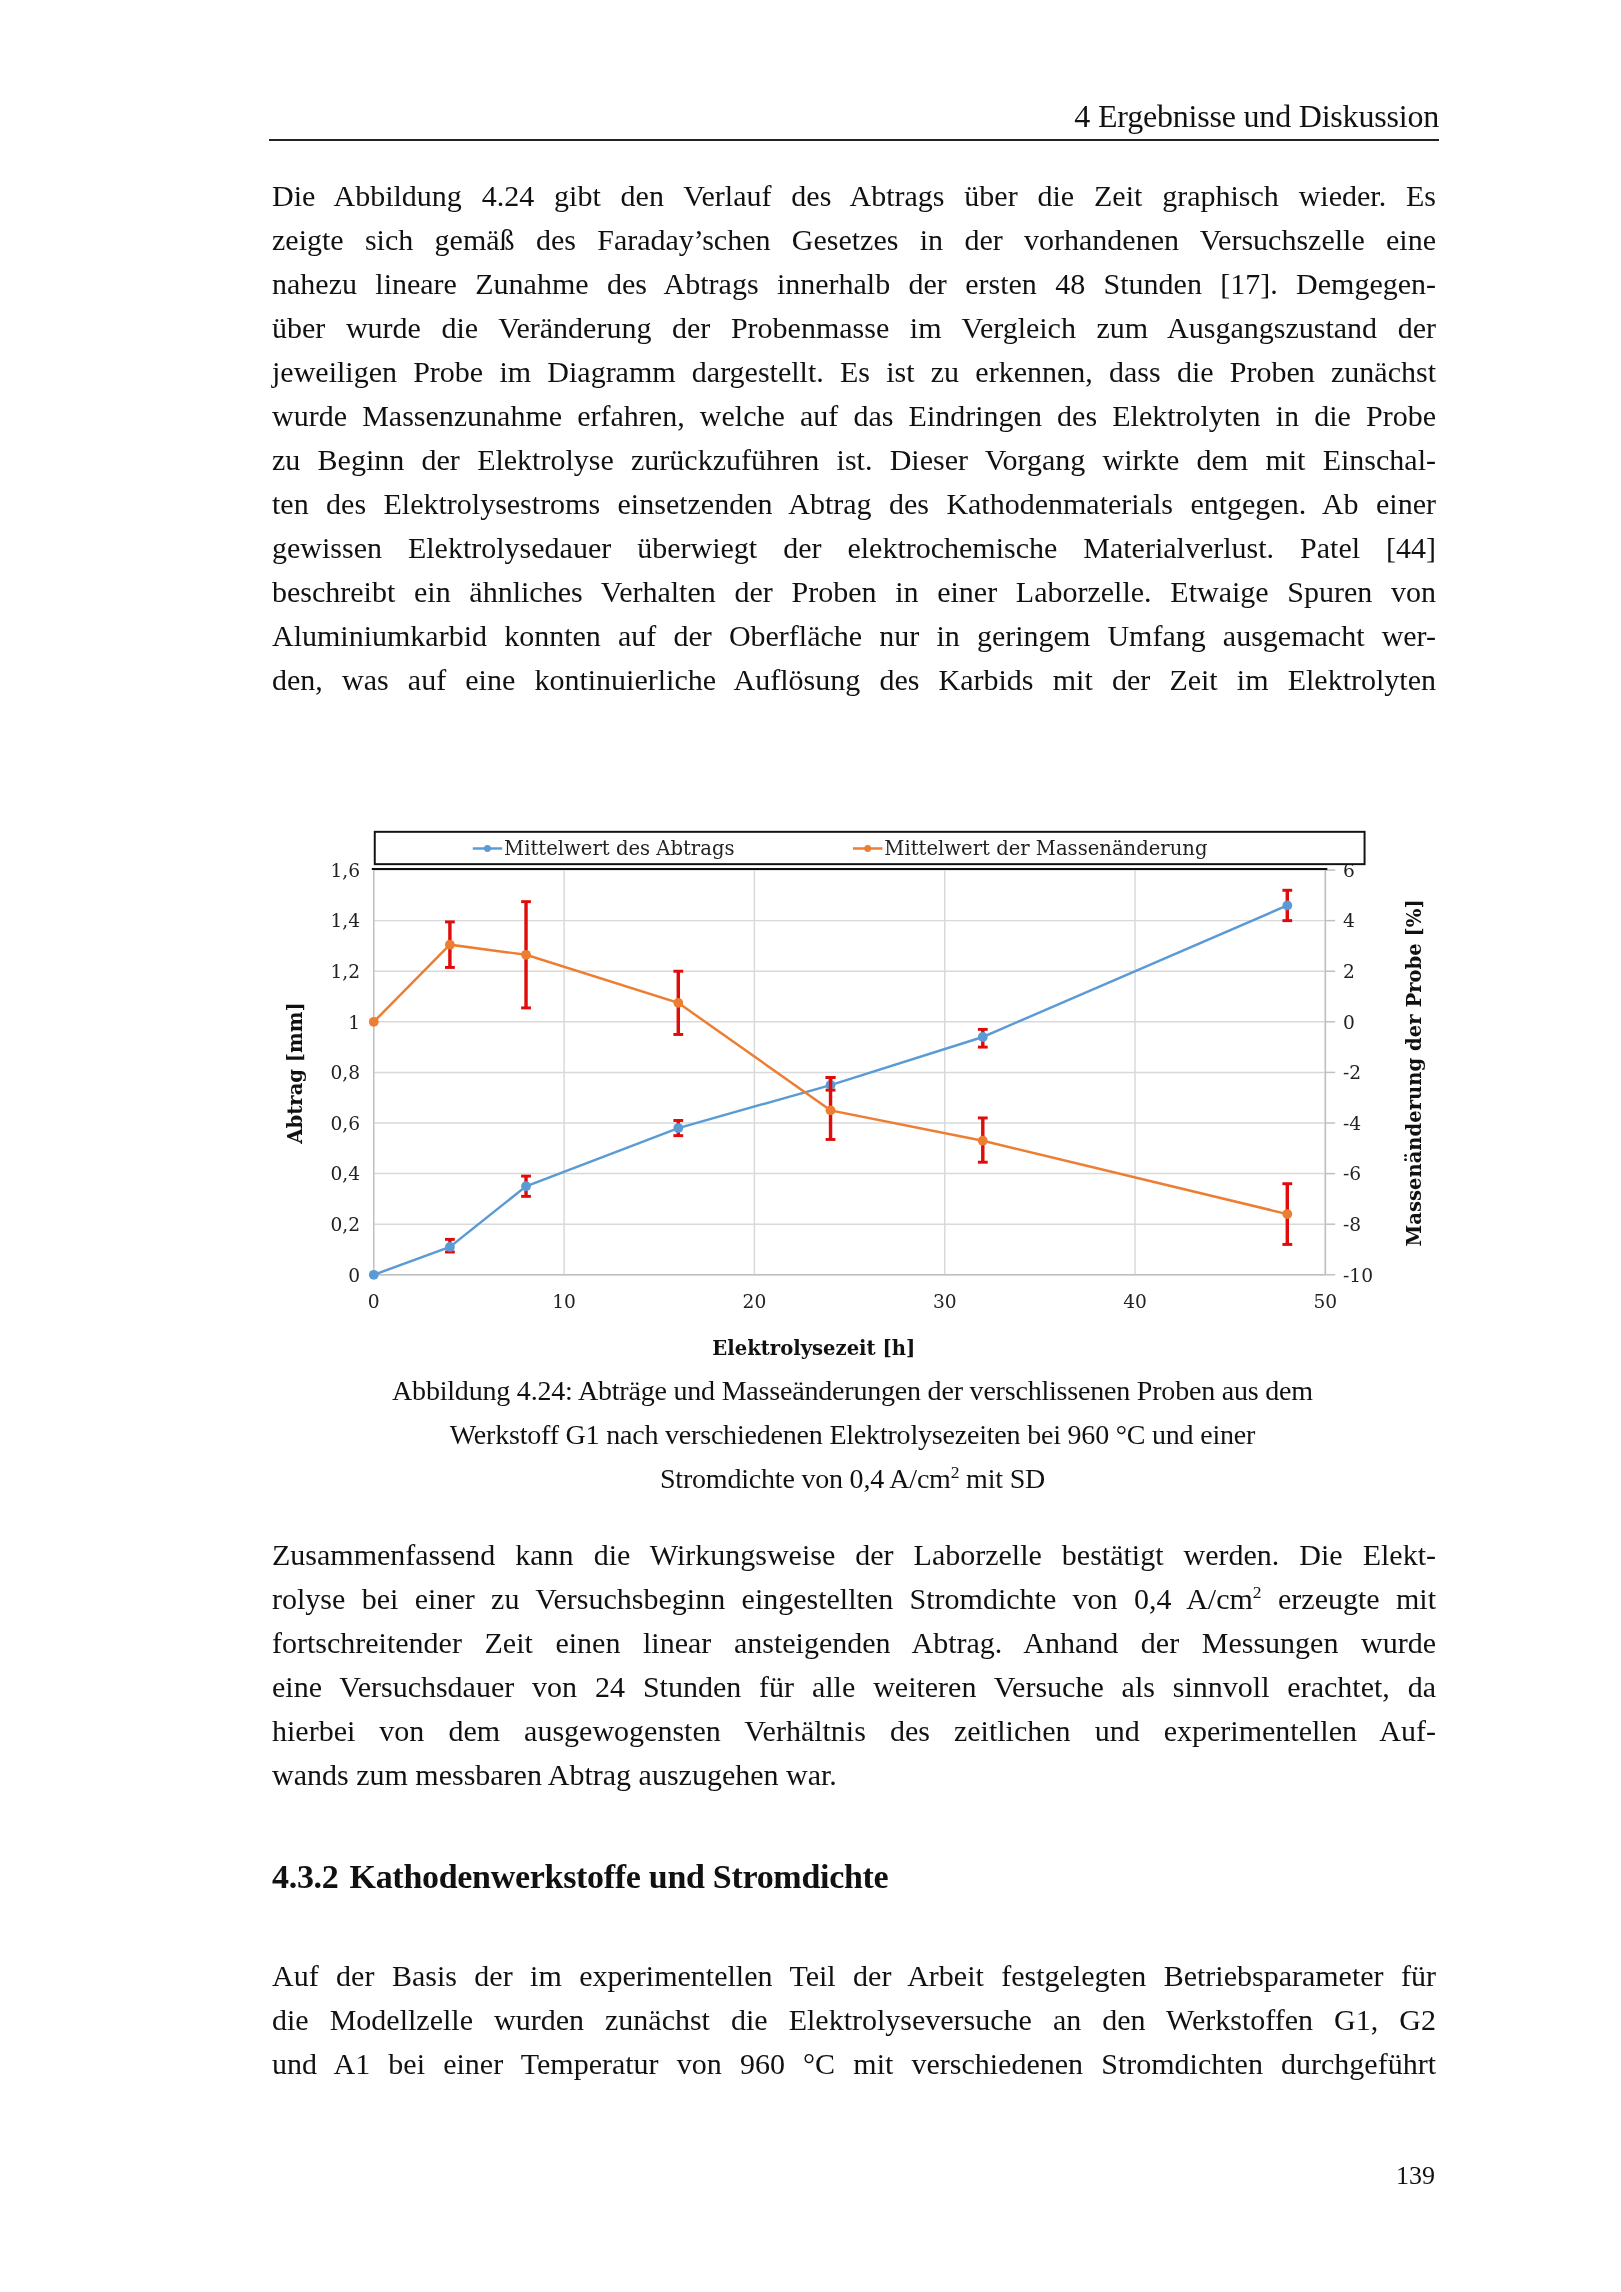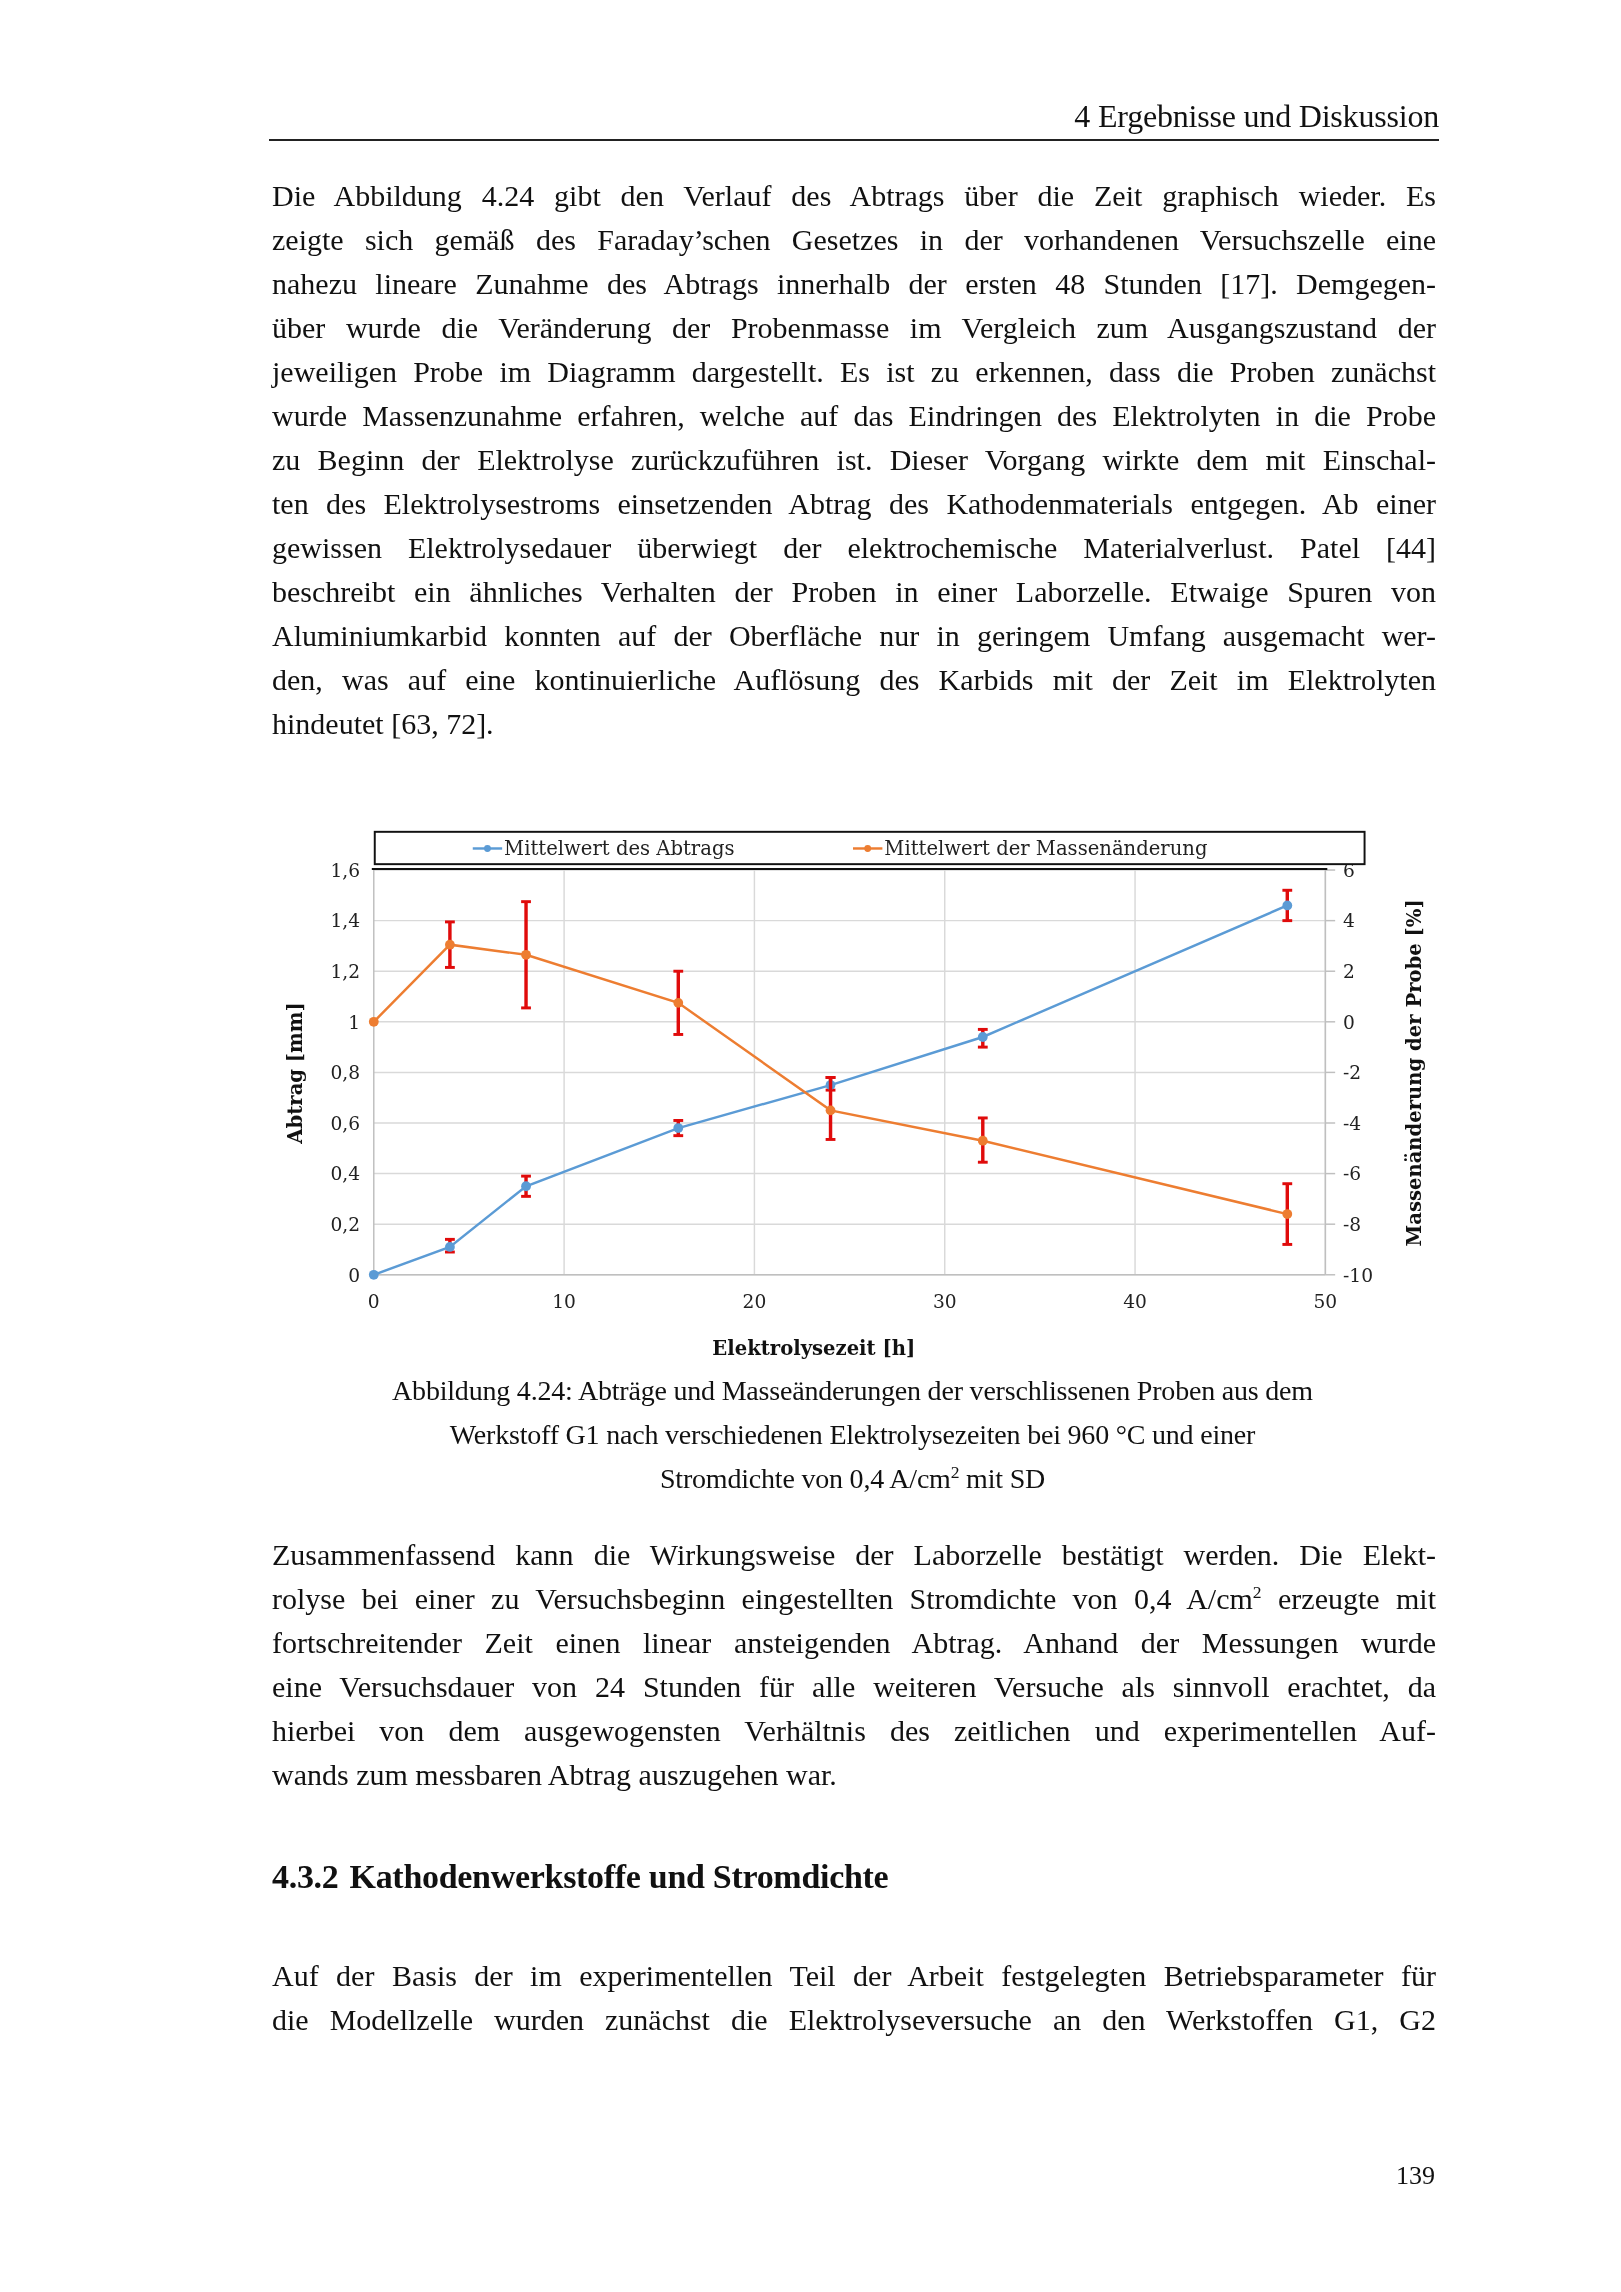--- a/index.html
+++ b/index.html
@@ -40,21 +40,20 @@
   <span class="line">nahezu lineare Zunahme des Abtrags innerhalb der ersten 48 Stunden [17]. Demgegen-</span>
   <span class="line">über wurde die Veränderung der Probenmasse im Vergleich zum Ausgangszustand der</span>
   <span class="line">jeweiligen Probe im Diagramm dargestellt. Es ist zu erkennen, dass die Proben zunächst</span>
   <span class="line">wurde Massenzunahme erfahren, welche auf das Eindringen des Elektrolyten in die Probe</span>
   <span class="line">zu Beginn der Elektrolyse zurückzuführen ist. Dieser Vorgang wirkte dem mit Einschal-</span>
   <span class="line">ten des Elektrolysestroms einsetzenden Abtrag des Kathodenmaterials entgegen. Ab einer</span>
   <span class="line">gewissen Elektrolysedauer überwiegt der elektrochemische Materialverlust. Patel [44]</span>
   <span class="line">beschreibt ein ähnliches Verhalten der Proben in einer Laborzelle. Etwaige Spuren von</span>
   <span class="line">Aluminiumkarbid konnten auf der Oberfläche nur in geringem Umfang ausgemacht wer-</span>
   <span class="line">den, was auf eine kontinuierliche Auflösung des Karbids mit der Zeit im Elektrolyten</span>
-  <span class="line last">hindeutet [63, 72].</span>
 </div>
 
 <svg id="chart" width="1176" height="539" viewBox="0 0 1200 550" xmlns="http://www.w3.org/2000/svg">
   <g id="grid">
       <line x1="111" x2="1082" y1="461" y2="461" stroke="#d9d9d9" stroke-width="1.5"></line>
       <line x1="111" x2="1082" y1="409.375" y2="409.375" stroke="#d9d9d9" stroke-width="1.5"></line>
       <line x1="111" x2="1082" y1="357.75" y2="357.75" stroke="#d9d9d9" stroke-width="1.5"></line>
       <line x1="111" x2="1082" y1="306.125" y2="306.125" stroke="#d9d9d9" stroke-width="1.5"></line>
       <line x1="111" x2="1082" y1="254.5" y2="254.5" stroke="#d9d9d9" stroke-width="1.5"></line>
       <line x1="111" x2="1082" y1="202.875" y2="202.875" stroke="#d9d9d9" stroke-width="1.5"></line>
@@ -189,16 +188,17 @@
   <span class="line">eine Versuchsdauer von 24 Stunden für alle weiteren Versuche als sinnvoll erachtet, da</span>
   <span class="line">hierbei von dem ausgewogensten Verhältnis des zeitlichen und experimentellen Auf-</span>
   <span class="line last">wands zum messbaren Abtrag auszugehen war.</span>
 </div>
 
 <h2 class="section-heading"><span class="num">4.3.2</span><span>Kathodenwerkstoffe und Stromdichte</span></h2>
 
 <div class="para p3">
   <span class="line">Auf der Basis der im experimentellen Teil der Arbeit festgelegten Betriebsparameter für</span>
   <span class="line">die Modellzelle wurden zunächst die Elektrolyseversuche an den Werkstoffen G1, G2</span>
+  <span class="line">und A1 bei einer Temperatur von 960 °C mit verschiedenen Stromdichten durchgeführt</span>
 </div>
 
 <div class="page-number">139</div>
 
 
 </body></html>

